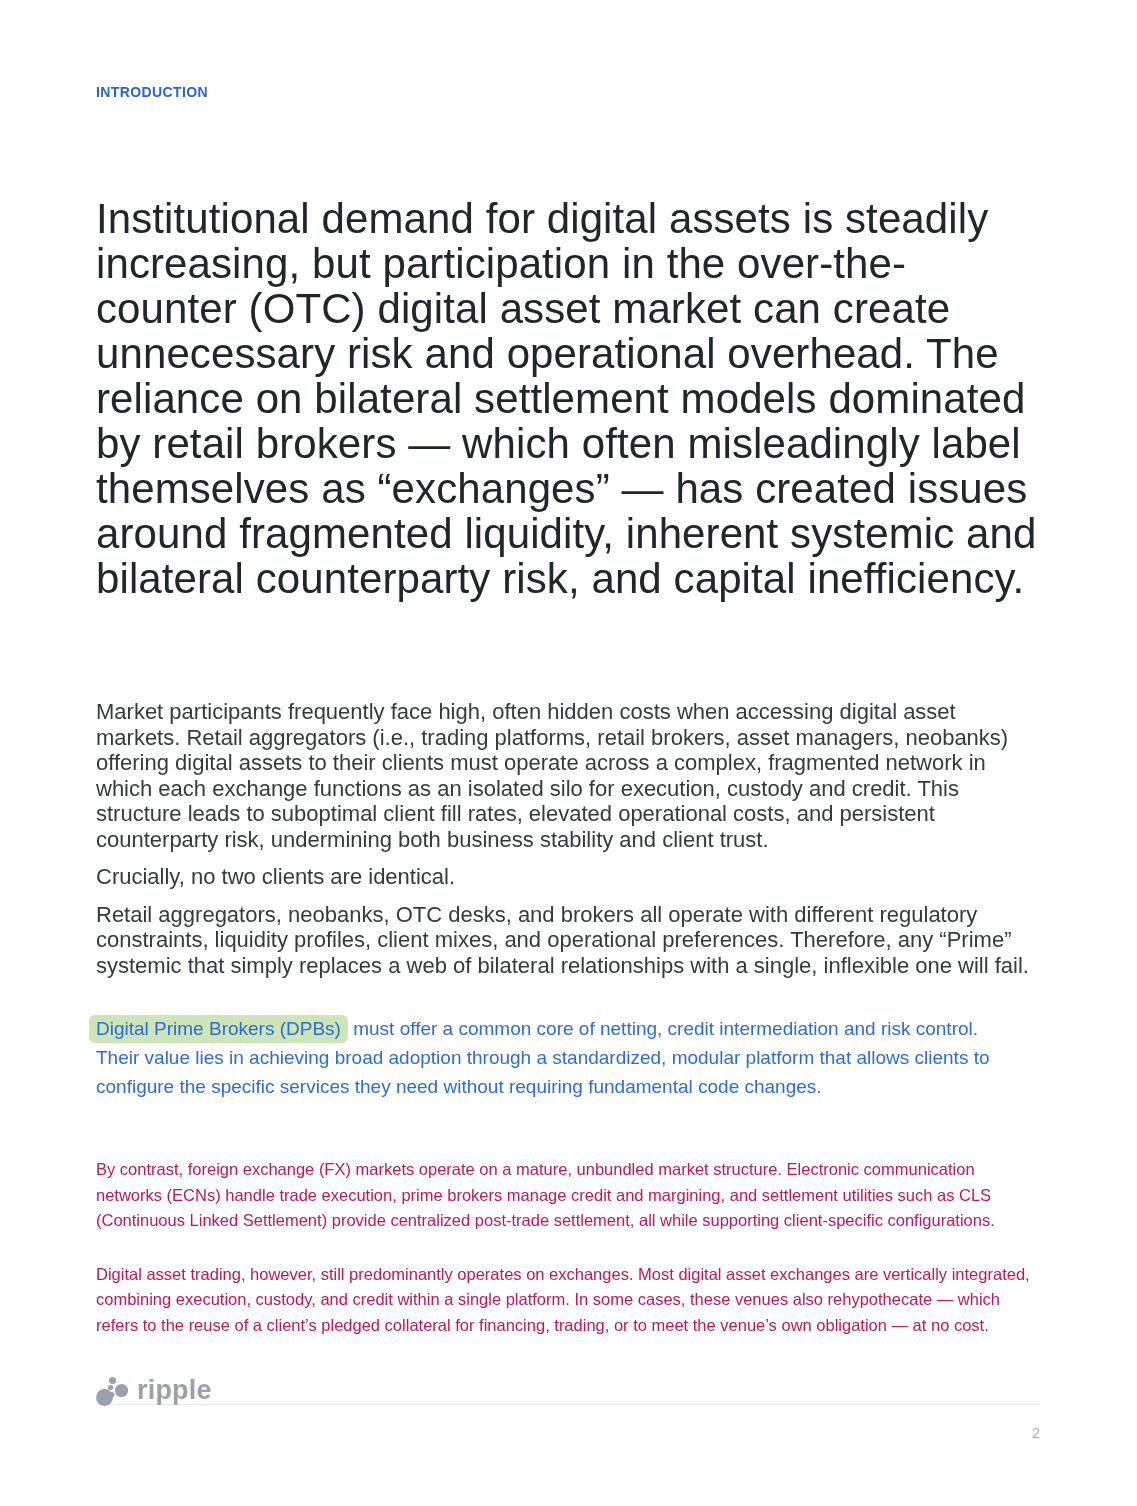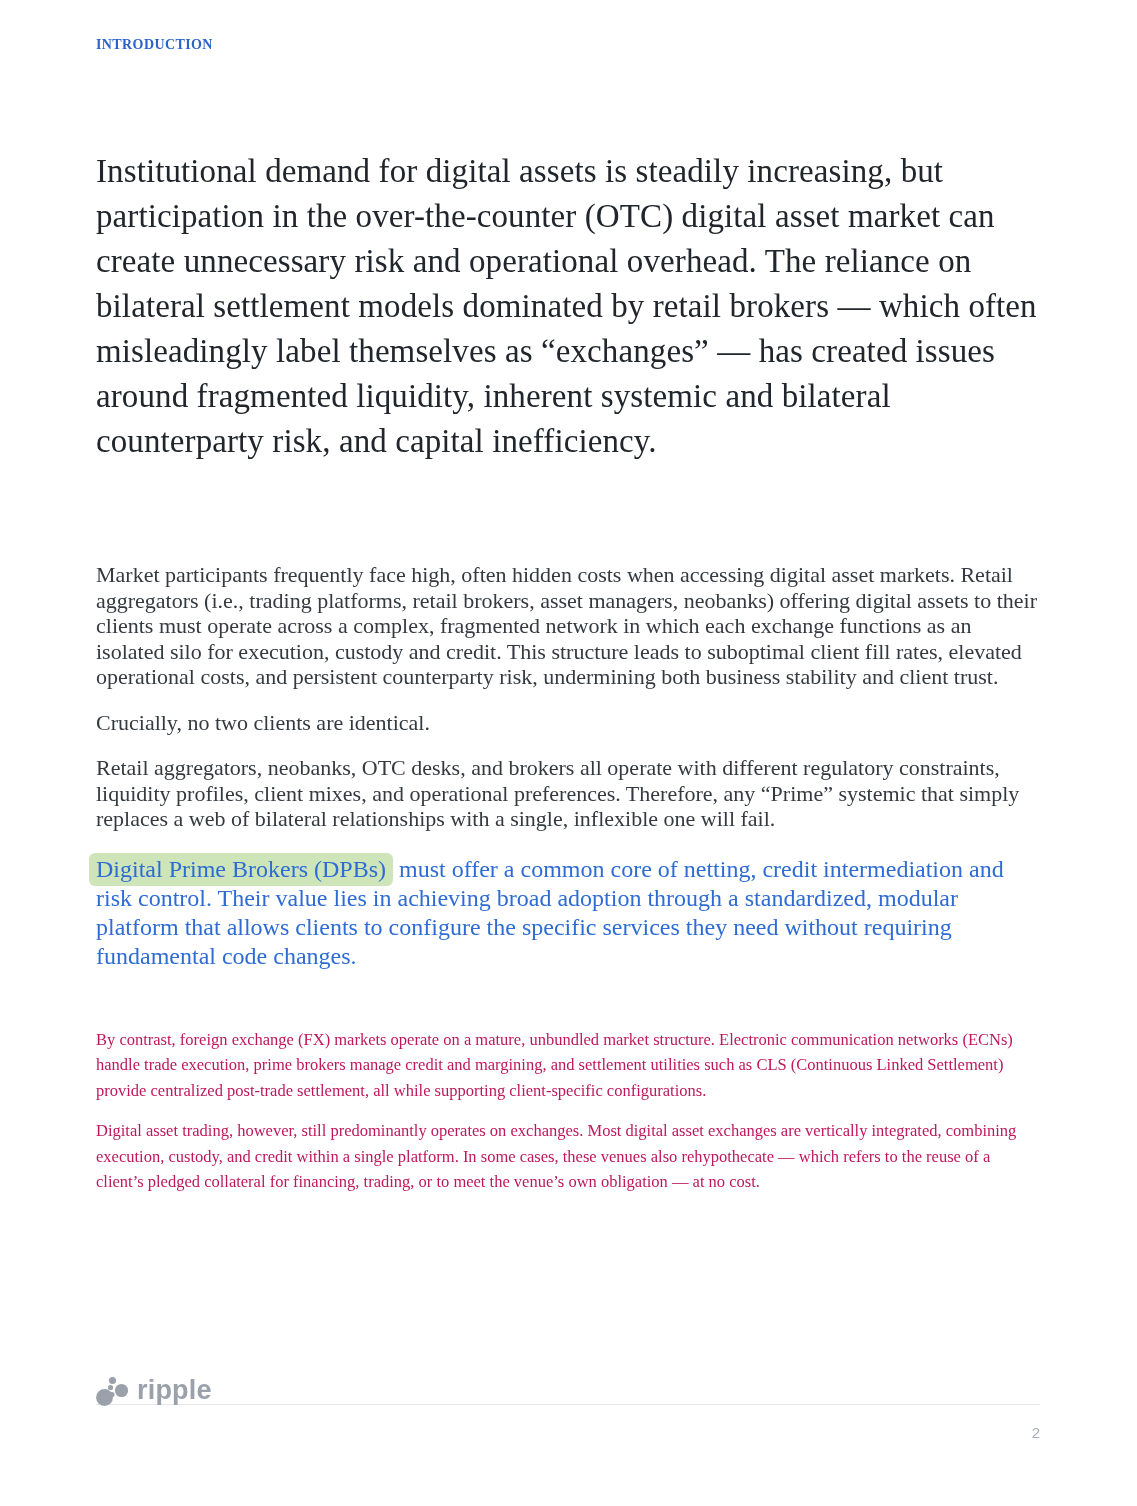--- a/index.html
+++ b/index.html
@@ -10,69 +10,68 @@
     font-family: "Liberation Sans", "DejaVu Sans", sans-serif;
   }
   .page {
     position: relative;
     width: 1137px;
     height: 1506px;
     background: #ffffff;
     overflow: hidden;
   }
   .content {
-    padding: 37px 97px 0 96px;
-    font-family: Liberation Serif, serif;
+    padding: 84px 97px 0 96px;
   }
   .eyebrow {
     color: #2b63c9;
     font-size: 14px;
     font-weight: 700;
     letter-spacing: 0.4px;
   }
   .headline {
     margin-top: 96px;
     max-width: 944px;
     color: #21262c;
-    font-size: 33px;
+    font-size: 42px;
     font-weight: 400;
     line-height: 45px;
     letter-spacing: 0.1px;
   }
   .body-copy {
     margin-top: 98px;
     max-width: 944px;
     color: #343a40;
     font-size: 22px;
     line-height: 25.5px;
   }
-  .body-copy p + p { margin-top: 20px; }
+  .body-copy p + p { margin-top: 12px; }
   .para-blue {
-    margin-top: 23px;
+    margin-top: 36px;
     max-width: 930px;
     color: #2e6cd4;
-    font-size: 24px;
+    font-size: 19px;
     line-height: 29px;
   }
   .para-blue .hl {
     background: #cde5b8;
     border-radius: 6px;
     padding: 3px 7px 4px 7px;
     margin-left: -7px;
     box-decoration-break: clone;
     -webkit-box-decoration-break: clone;
   }
   .body-copy-2 {
     margin-top: 56px;
     max-width: 944px;
     color: #be185d;
     font-size: 16.5px;
     line-height: 25.5px;
   }
-  .body-copy-2 p + p { margin-top: 15px; }
+  .body-copy-2 p + p { margin-top: 28px; }
   .footer-divider {
     position: absolute;
     left: 96px;
     right: 97px;
     top: 1404px;
     border-top: 1px solid #e5e7ea;
   }
   .page-number {
     position: absolute;
     top: 1424px;

